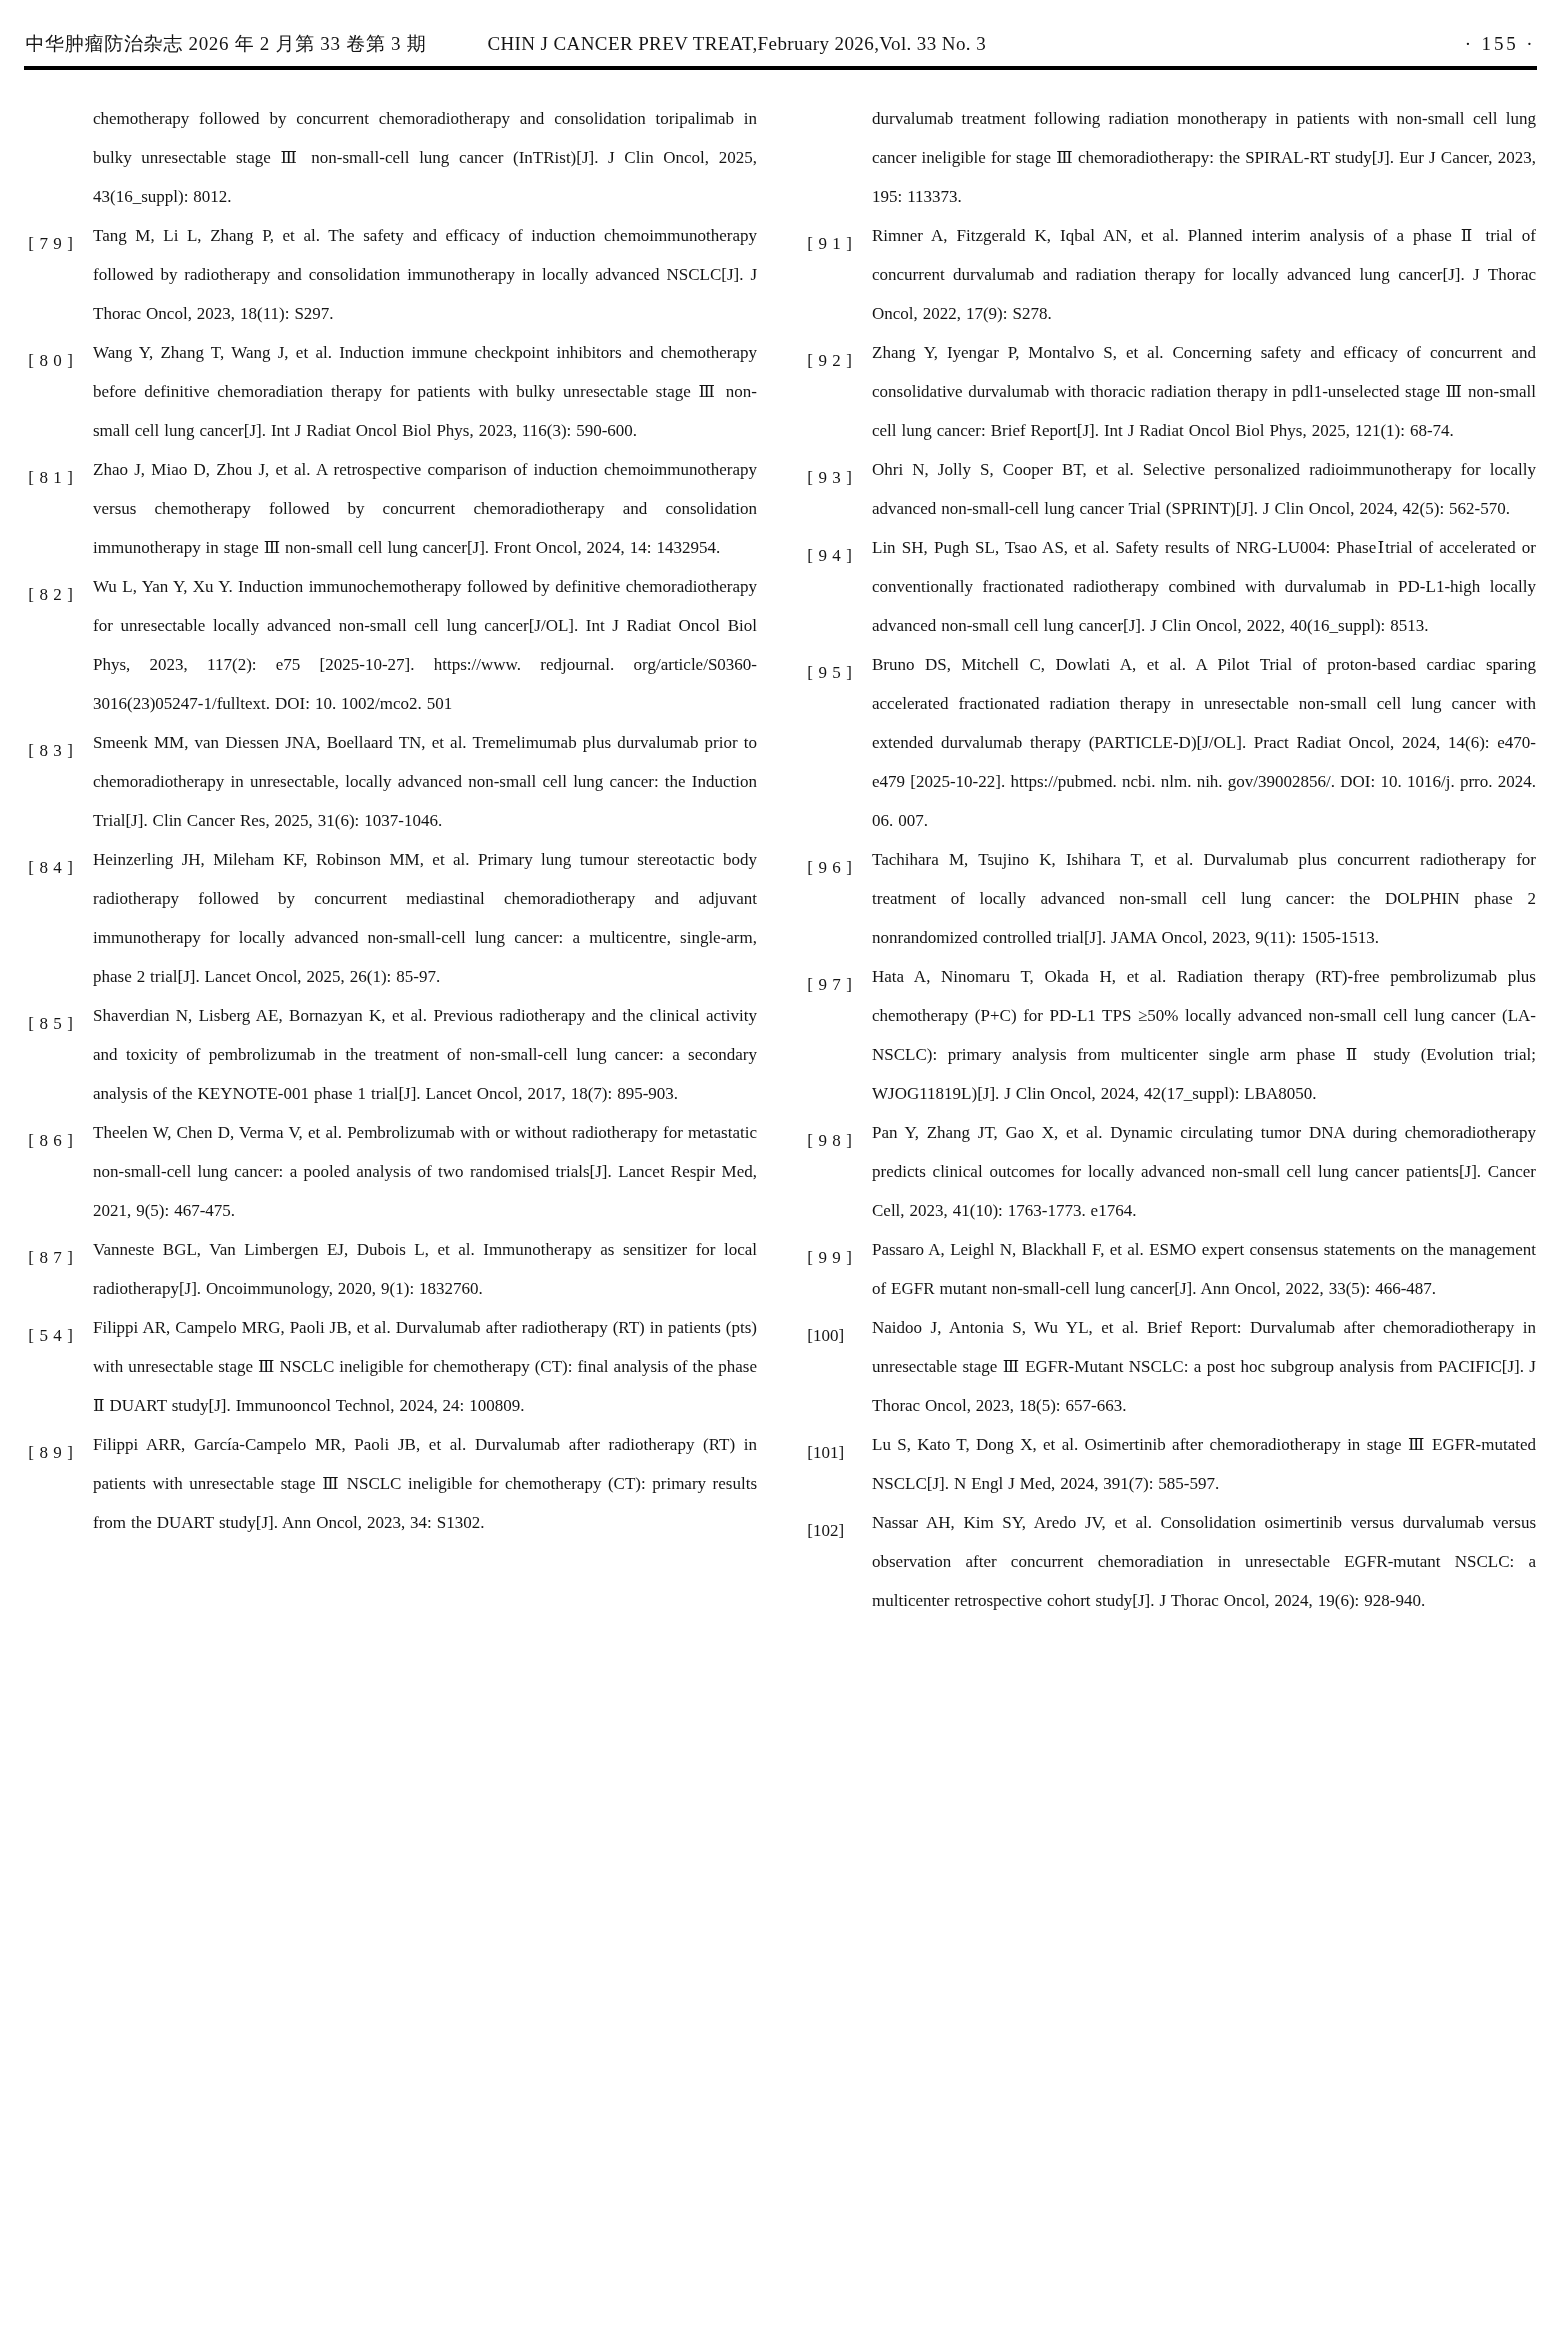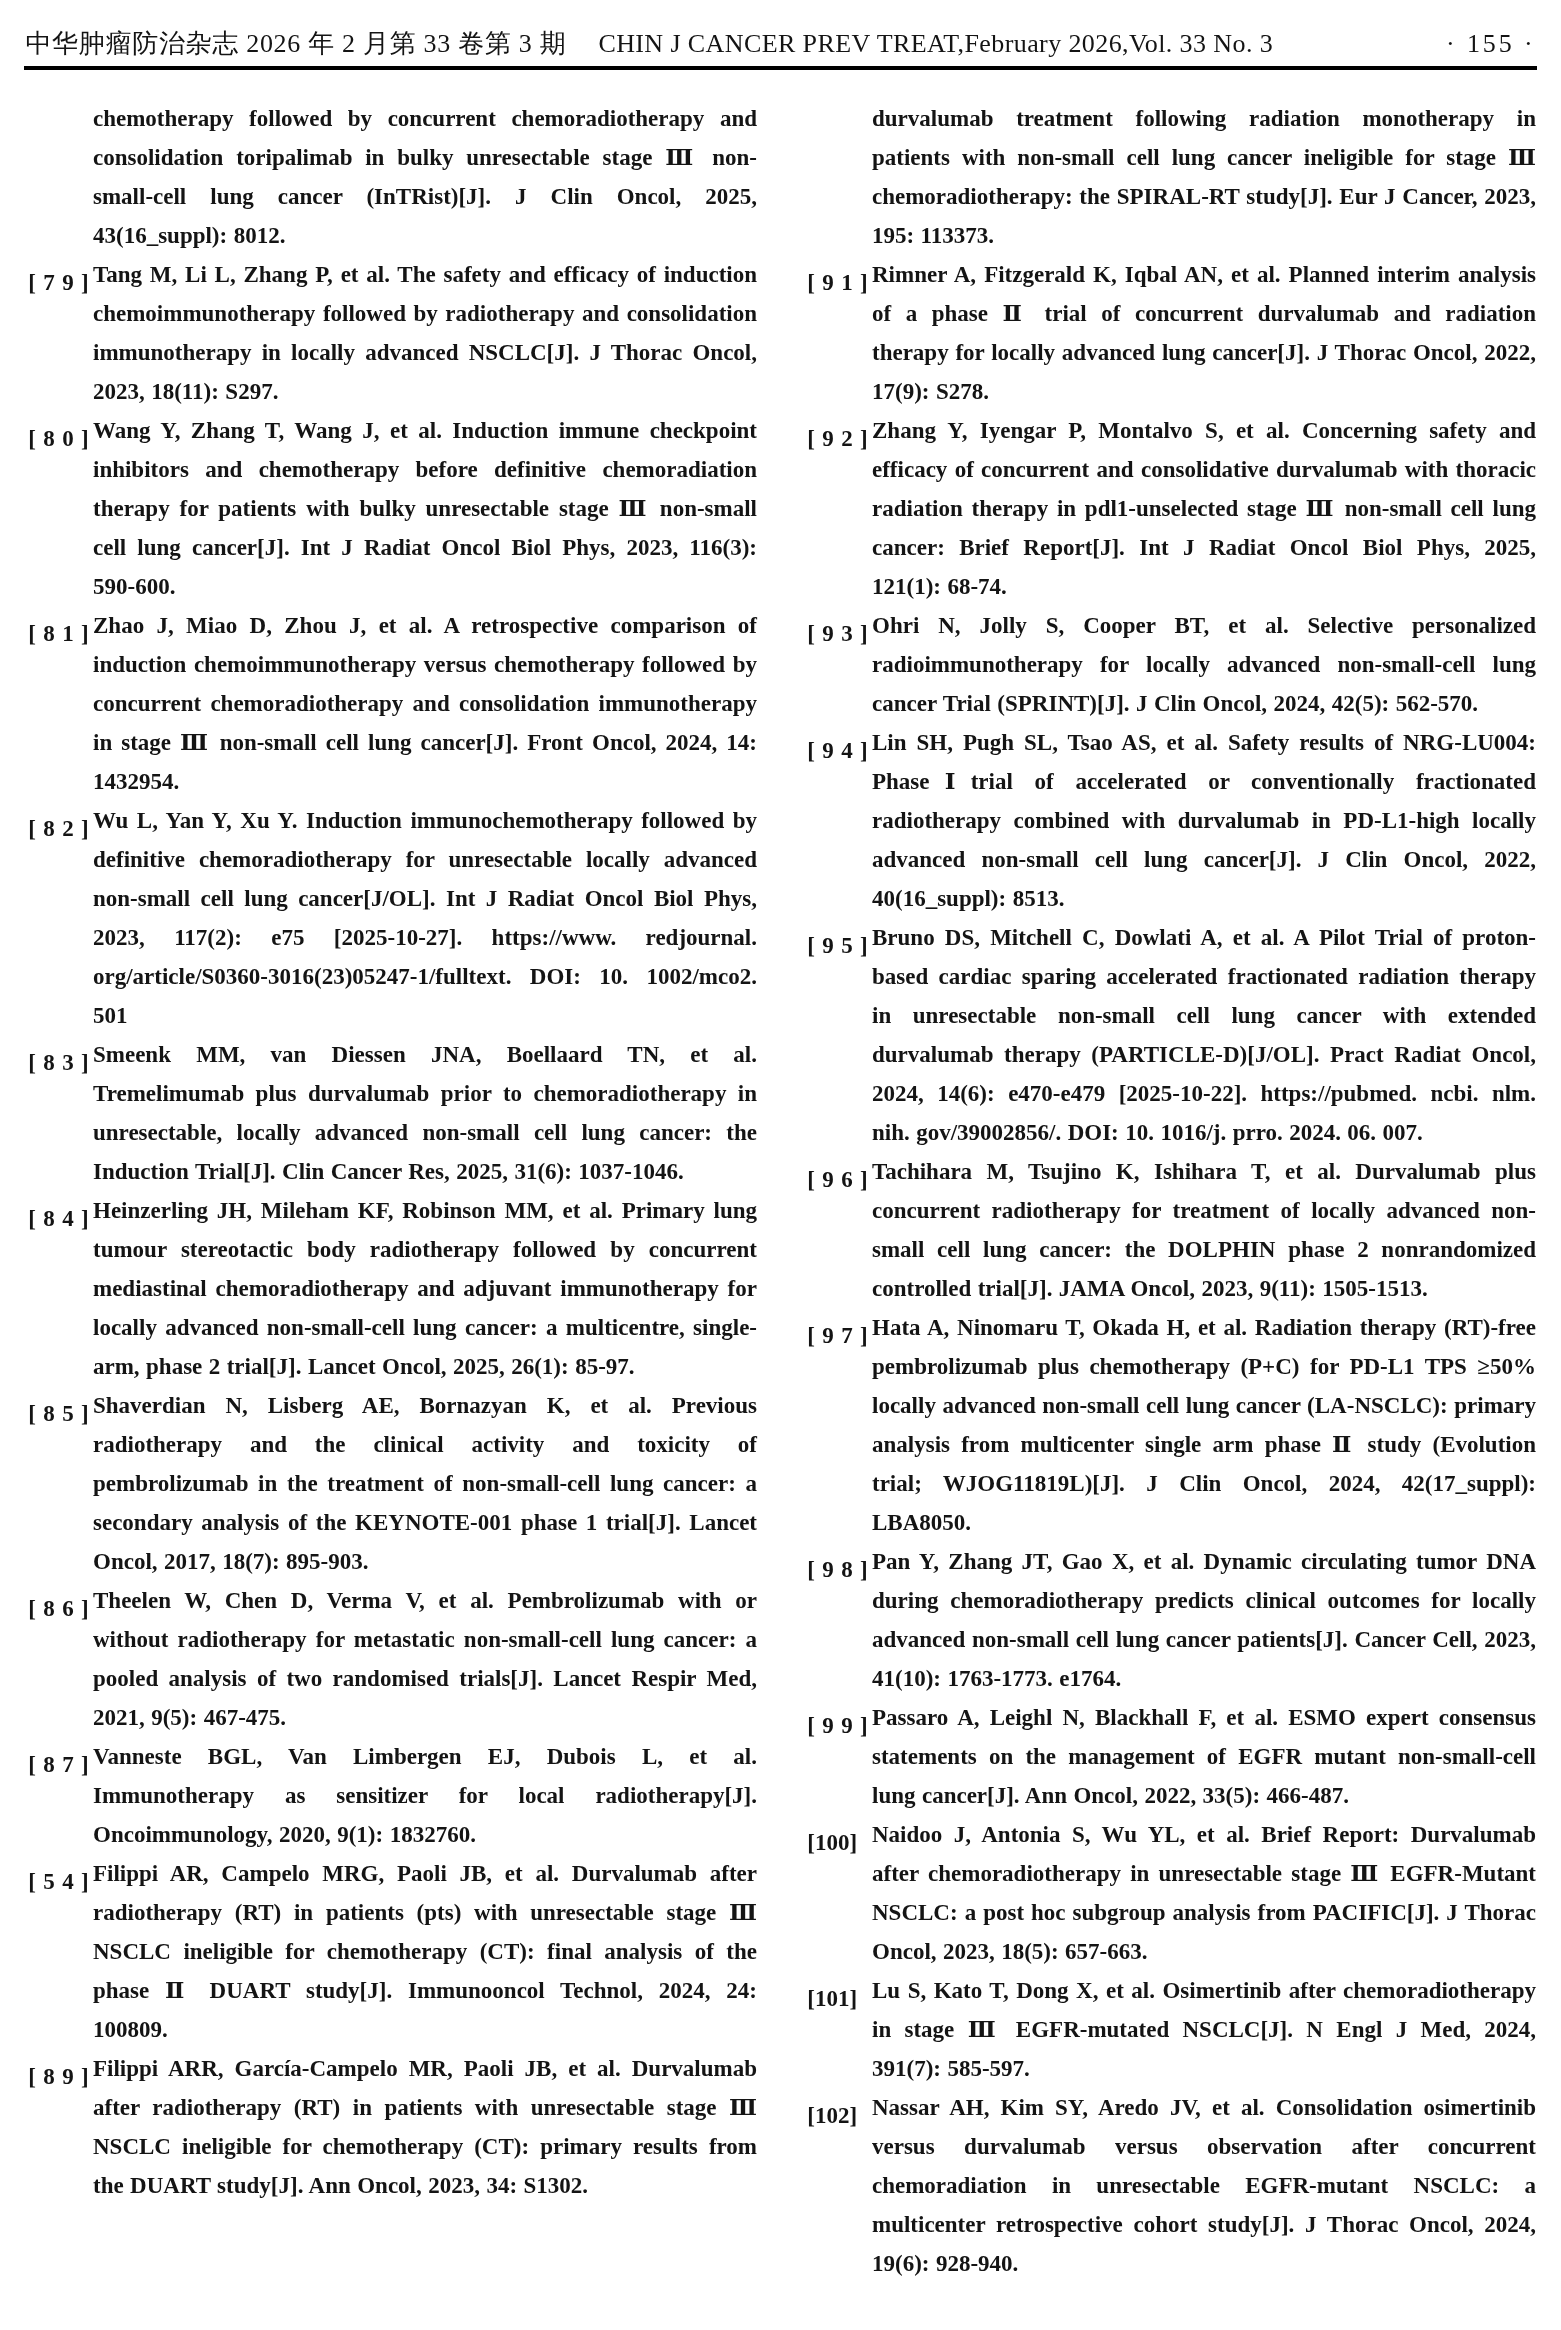--- a/index.html
+++ b/index.html
@@ -6,38 +6,38 @@
   body{
     width:1561px;height:2330px;
     background:#ffffff;color:#141414;
     font-family:"Liberation Serif","DejaVu Serif",serif;
     overflow:hidden;position:relative;
   }
   .page{width:1561px;height:2330px;box-sizing:border-box;padding:24.4px 24px 0 24px;}
   
   .hdr{
     display:flex;align-items:flex-start;
-    font-size:26px;line-height:29px;white-space:nowrap;
+    font-size:19px;line-height:29px;white-space:nowrap;
     padding:4.3px 1.4px 0 1.4px;
+    gap:29px;
   }
   .hdr-cn{letter-spacing:0.7px;}
   .hdr-en{margin-left:32px;letter-spacing:0.4px;}
   .hdr-page{margin-left:auto;letter-spacing:2.9px;}
   .rule{height:3.6px;background:#000;margin-top:8.6px;}
   
   .cols{
     display:flex;gap:46px;margin-top:29px;
   }
   .col{width:733px;flex:0 0 auto;}
   .ref{
     position:relative;
     padding-left:69px;
-    font-size:23px;line-height:39px;
+    font-size:17px;line-height:39px;
     box-sizing:border-box;
-    font-weight:bold;
   }
   .ref-label{
     position:absolute;left:4.3px;top:8px;
     white-space:nowrap;
   }
   .ref-label.wide{letter-spacing:0.32em;}
   .ref-text{
     text-align:justify;
     word-spacing:0.7px;
   }

